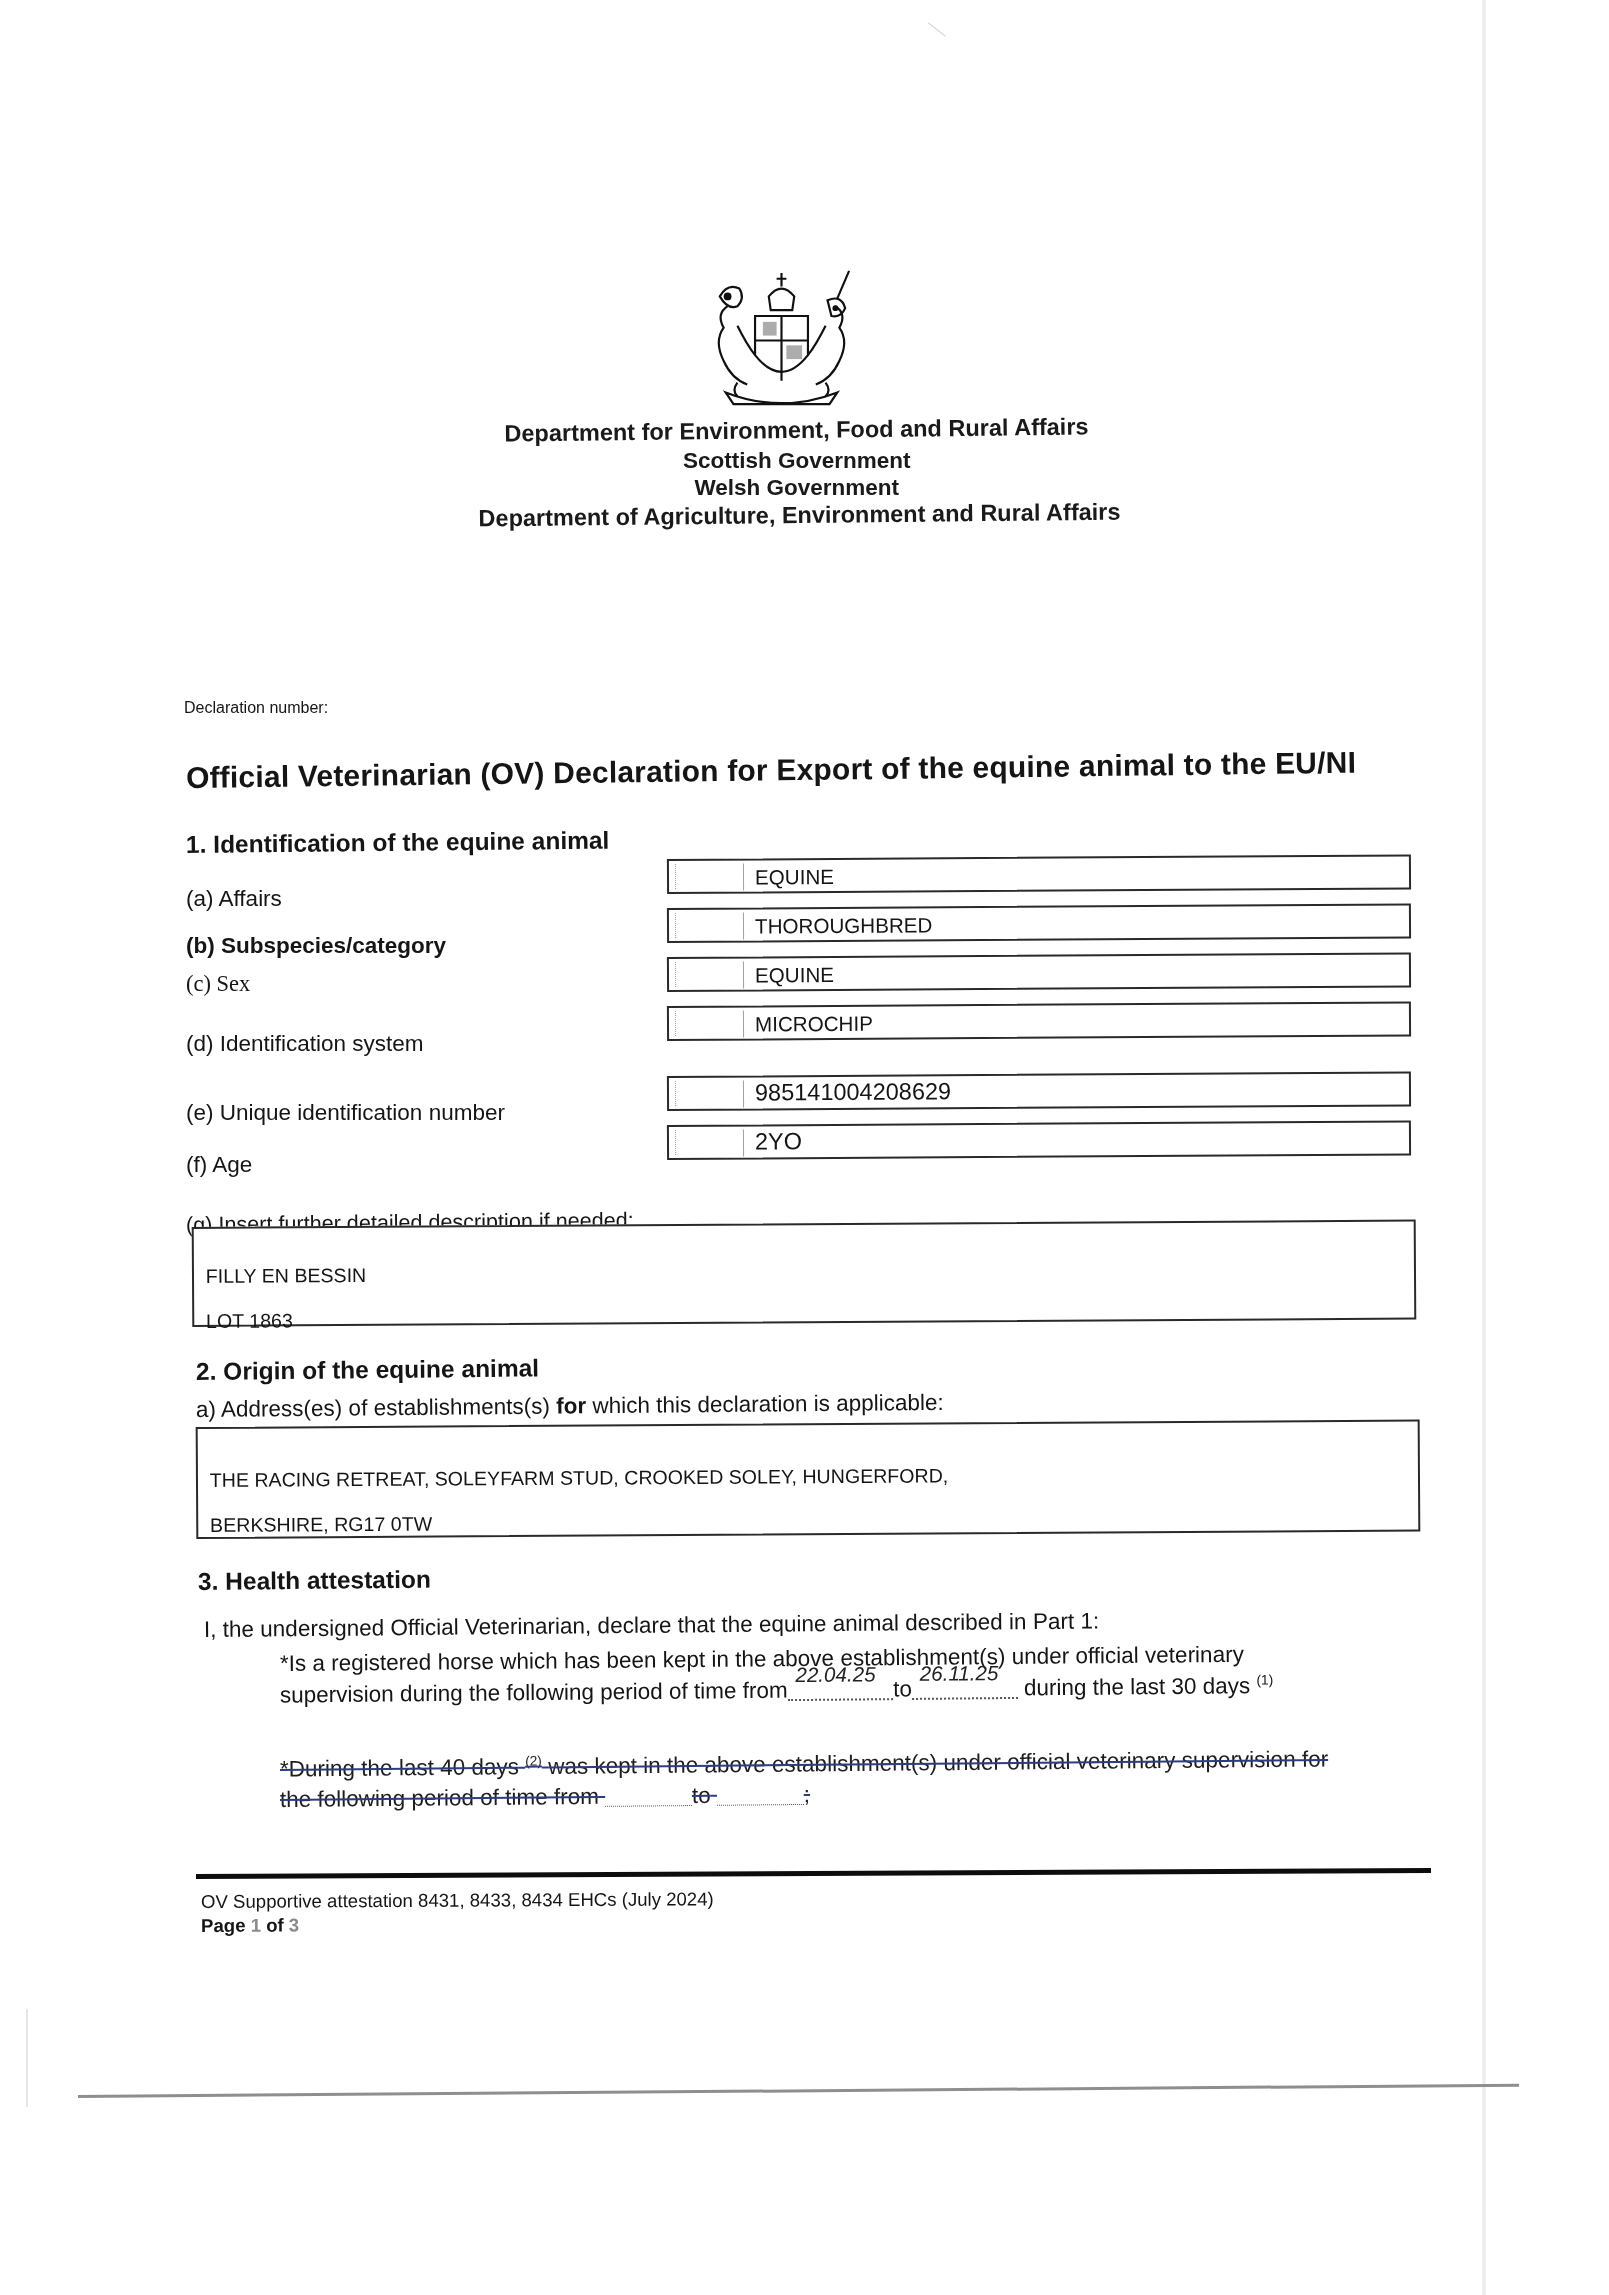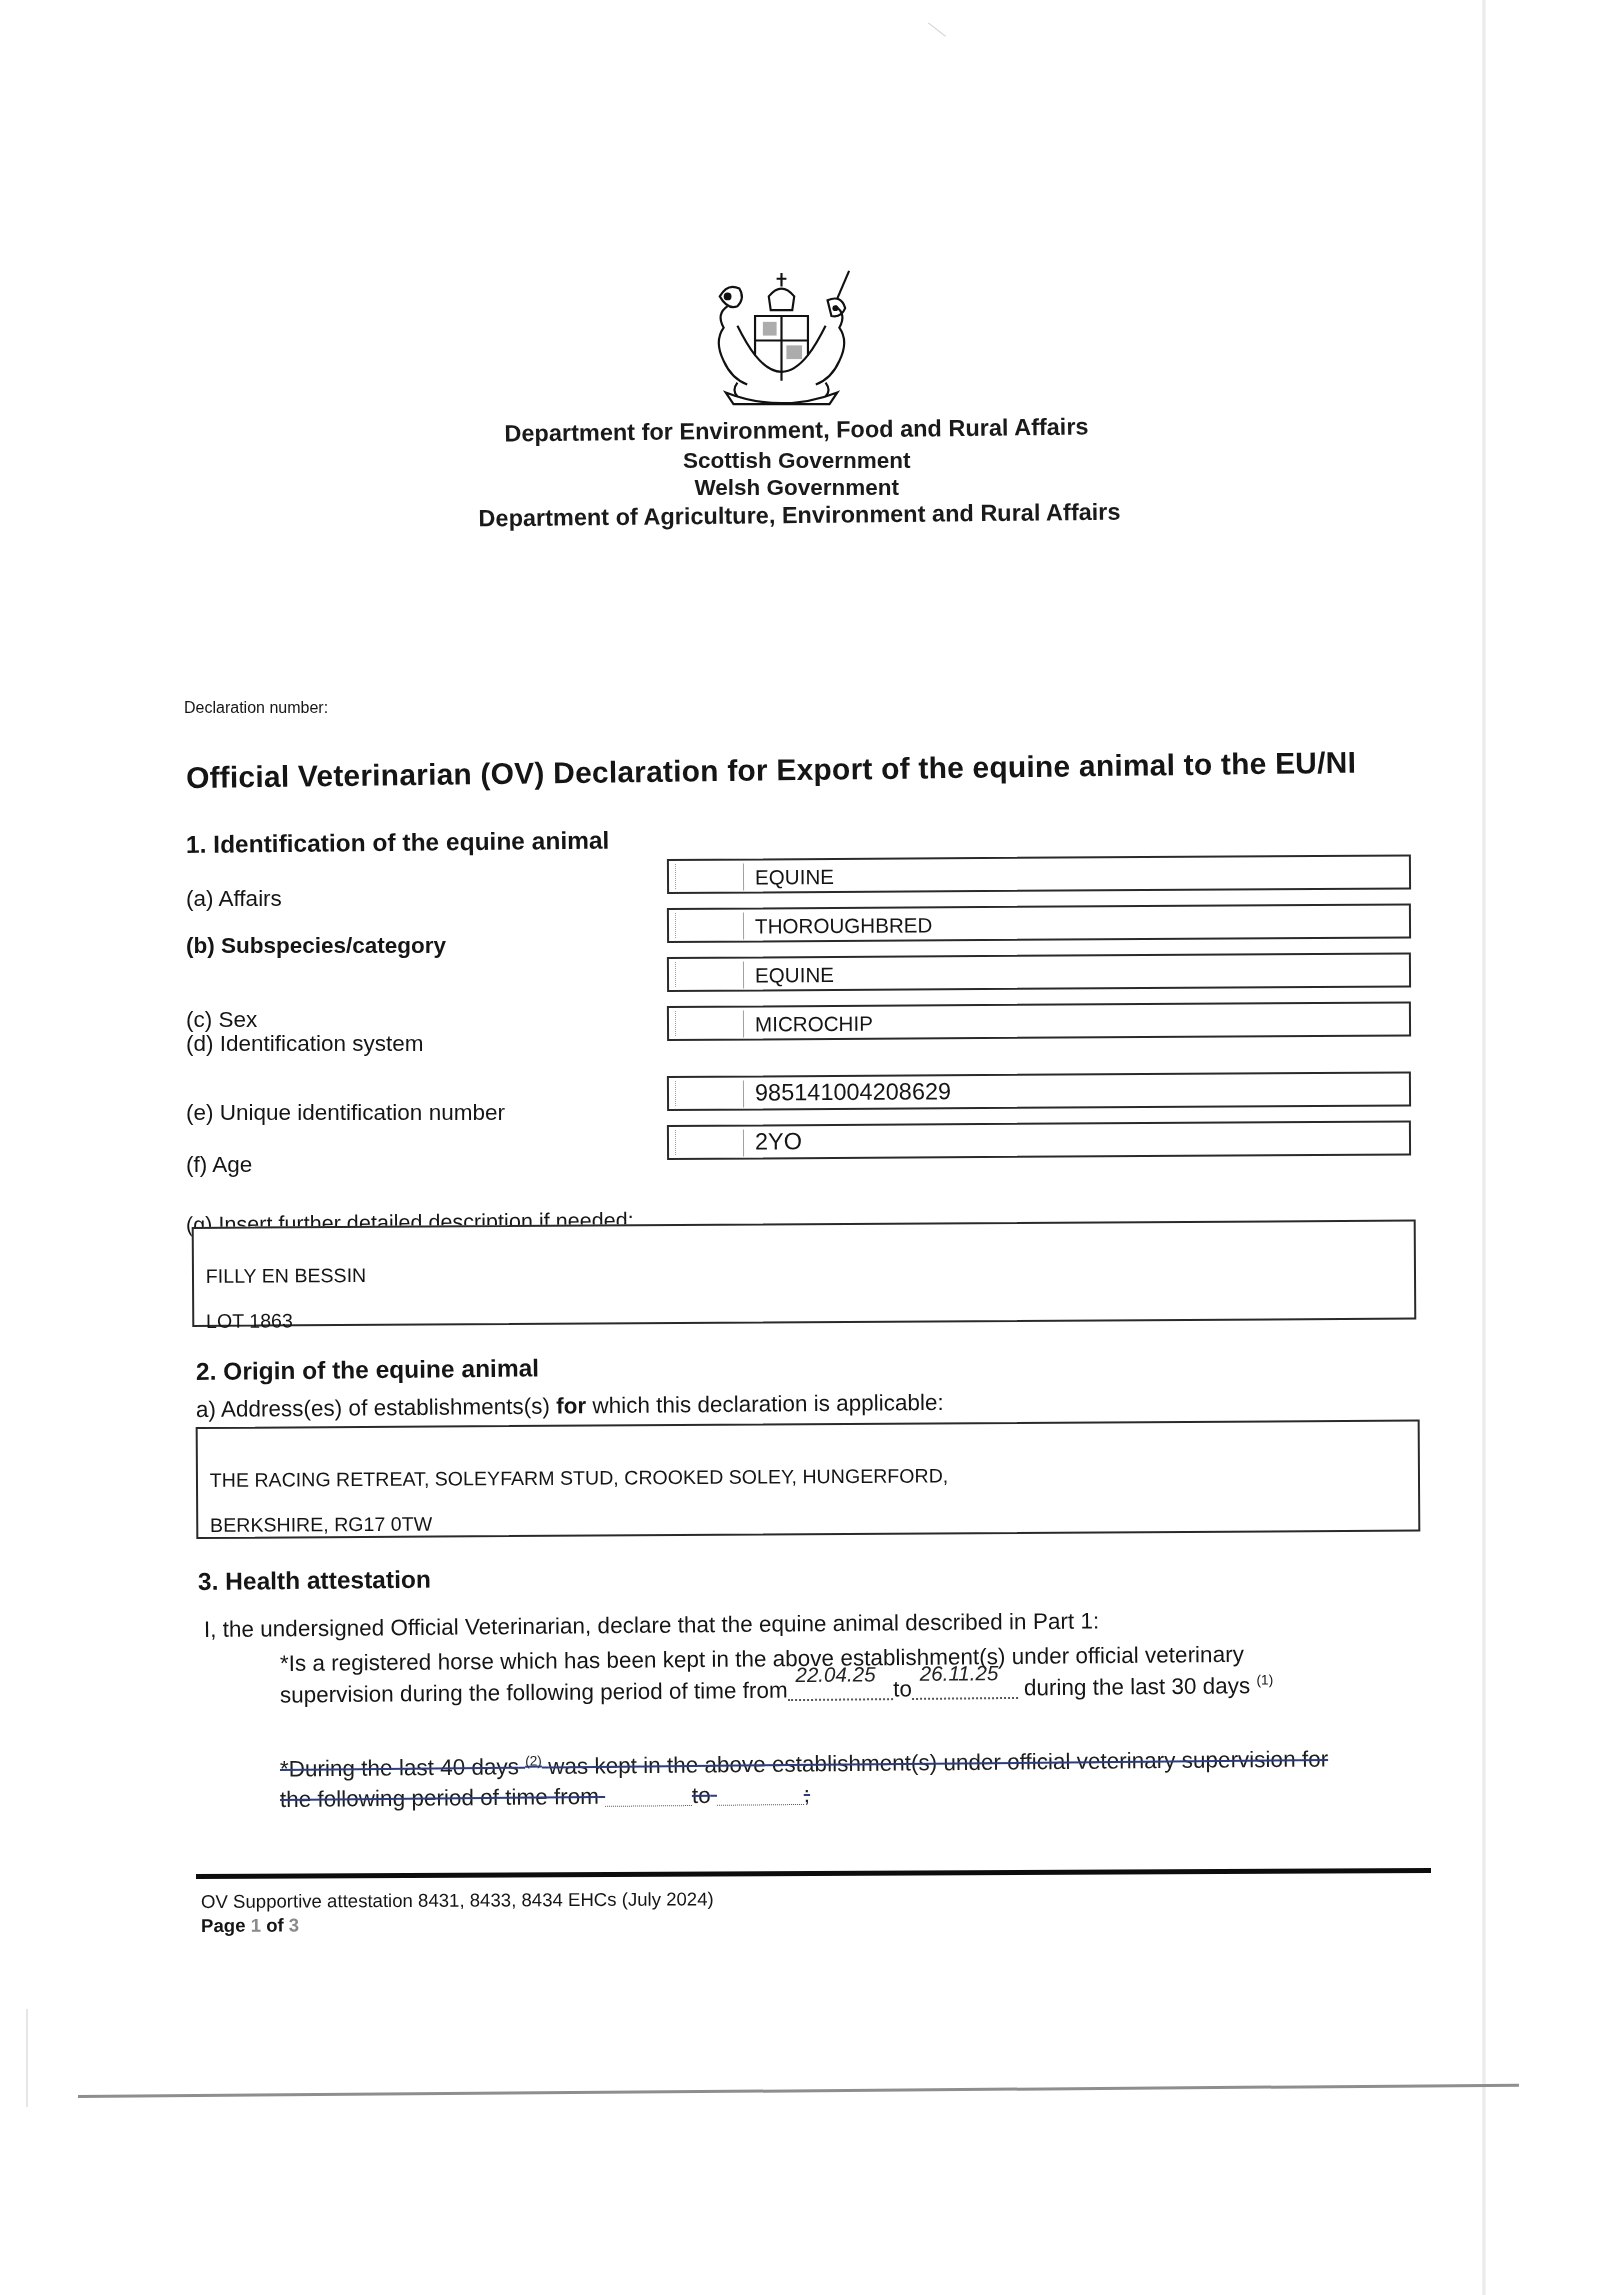--- a/index.html
+++ b/index.html
@@ -95,21 +95,21 @@
   <span class="val">EQUINE</span>
 </div>
 
 <div class="field-label" style="top:933px;font-weight:bold;">(b) Subspecies/category</div>
 <div class="field-box" style="top:908px;">
   <span class="tick"></span>
     <span class="sep"></span>
   <span class="val">THOROUGHBRED</span>
 </div>
 
-<div class="field-label" style="top:1007px;">(c) Sex</div>
+<div class="field-label" style="top:971px;font-family:Liberation Serif, serif;">(c) Sex</div>
 <div class="field-box" style="top:957px;">
   <span class="tick"></span>
     <span class="sep"></span>
   <span class="val">EQUINE</span>
 </div>
 
 <div class="field-label" style="top:1031px;">(d) Identification system</div>
 <div class="field-box" style="top:1006px;">
   <span class="tick"></span>
     <span class="sep"></span>

